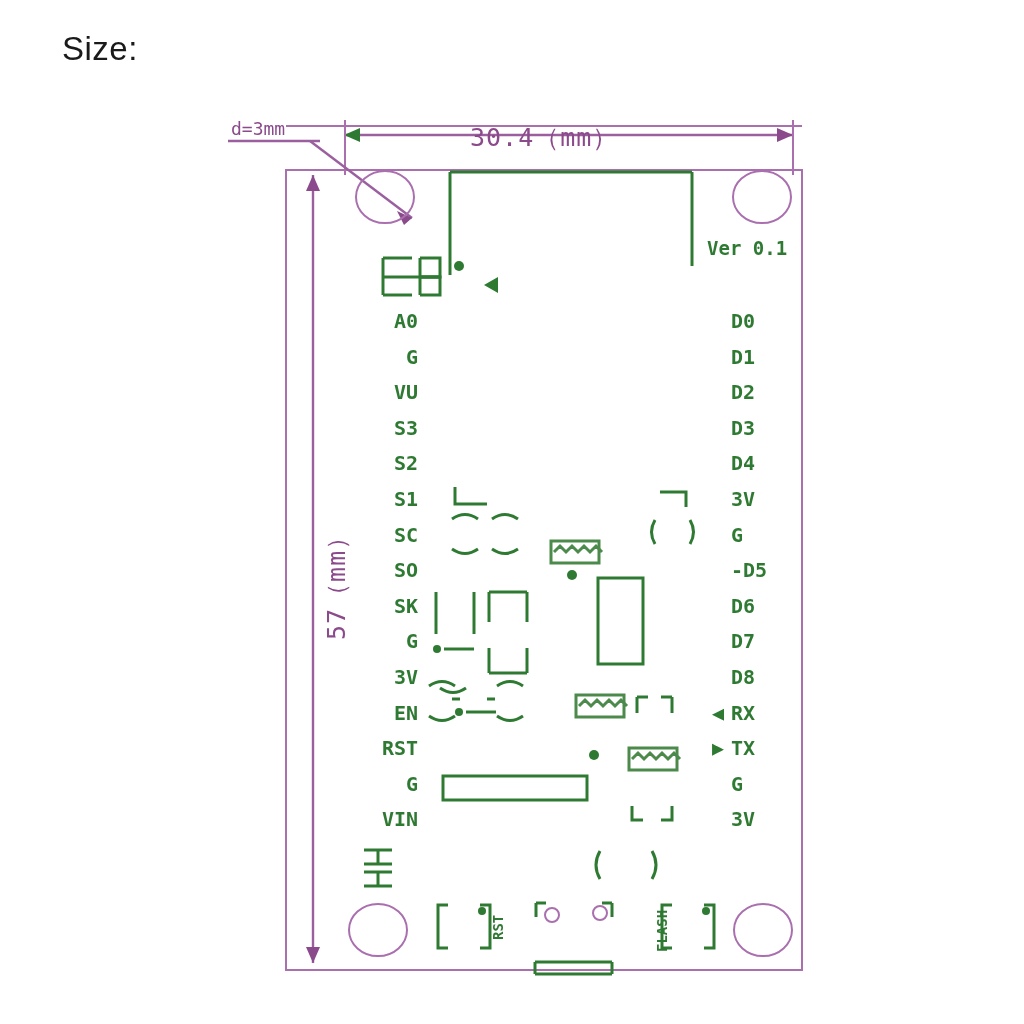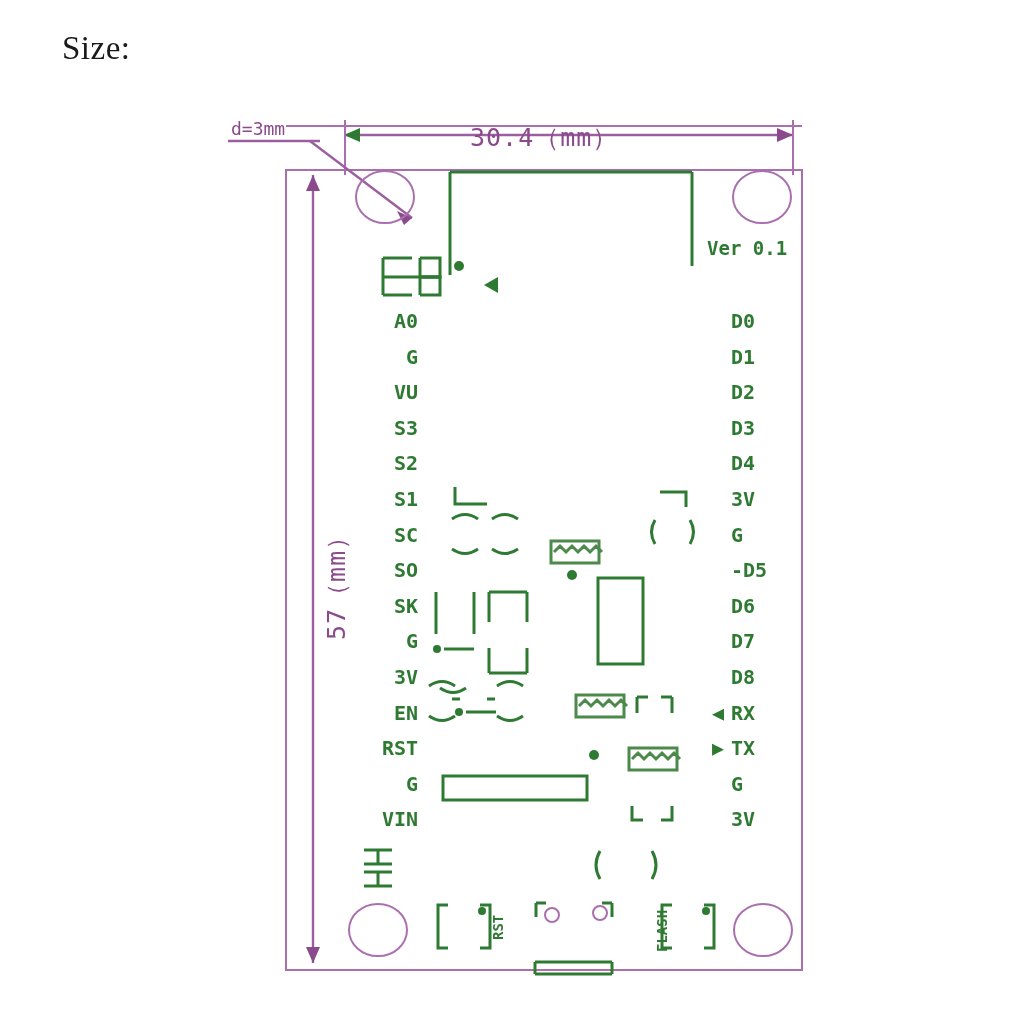--- a/index.html
+++ b/index.html
@@ -1,19 +1,19 @@
 <!DOCTYPE html>
 <html><head>
 <meta charset="utf-8">
 <style>
   html,body{margin:0;padding:0;background:#ffffff;}
   body{width:1024px;height:1024px;position:relative;overflow:hidden;
        font-family:"DejaVu Sans",sans-serif;}
   #stage{position:absolute;left:0;top:0;width:1024px;height:1024px;}
-  #heading{position:absolute;left:62px;top:30px;font-family:Liberation Serif, serif;
+  #heading{position:absolute;left:62px;top:30px;font-family:Liberation Sans, sans-serif;
            font-size:33px;color:#1a1a1a;letter-spacing:.5px;}
   svg{position:absolute;left:0;top:0;}
   .pin{font-family:"DejaVu Sans Mono",monospace;font-size:20px;font-weight:bold;
        fill:#2f7a33;letter-spacing:0px;}
   .pinL{text-anchor:end;}
   .pinR{text-anchor:start;}
   .ver{font-family:"DejaVu Sans Mono",monospace;font-size:19px;font-weight:bold;fill:#2f7a33;}
   .btn{font-family:"DejaVu Sans Mono",monospace;font-size:14px;font-weight:bold;fill:#2f7a33;}
   .dim{font-family:"DejaVu Sans Mono",monospace;font-size:25px;fill:#8b4a8b;letter-spacing:1px;}
   .dimsmall{font-family:"DejaVu Sans Mono",monospace;font-size:18px;fill:#8b4a8b;}

